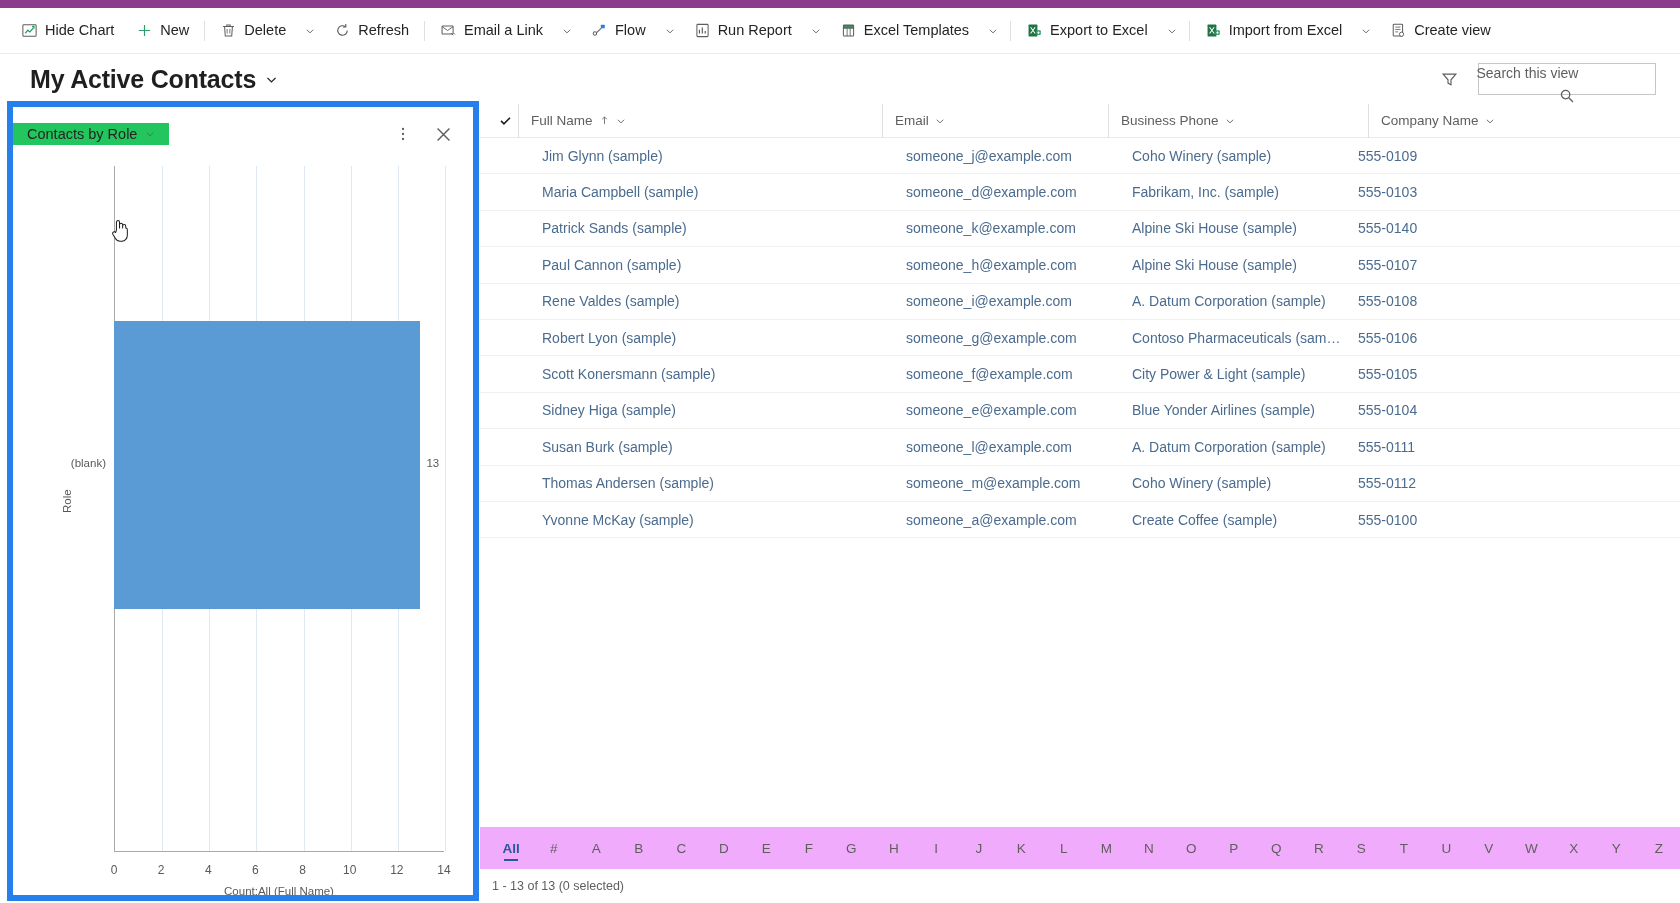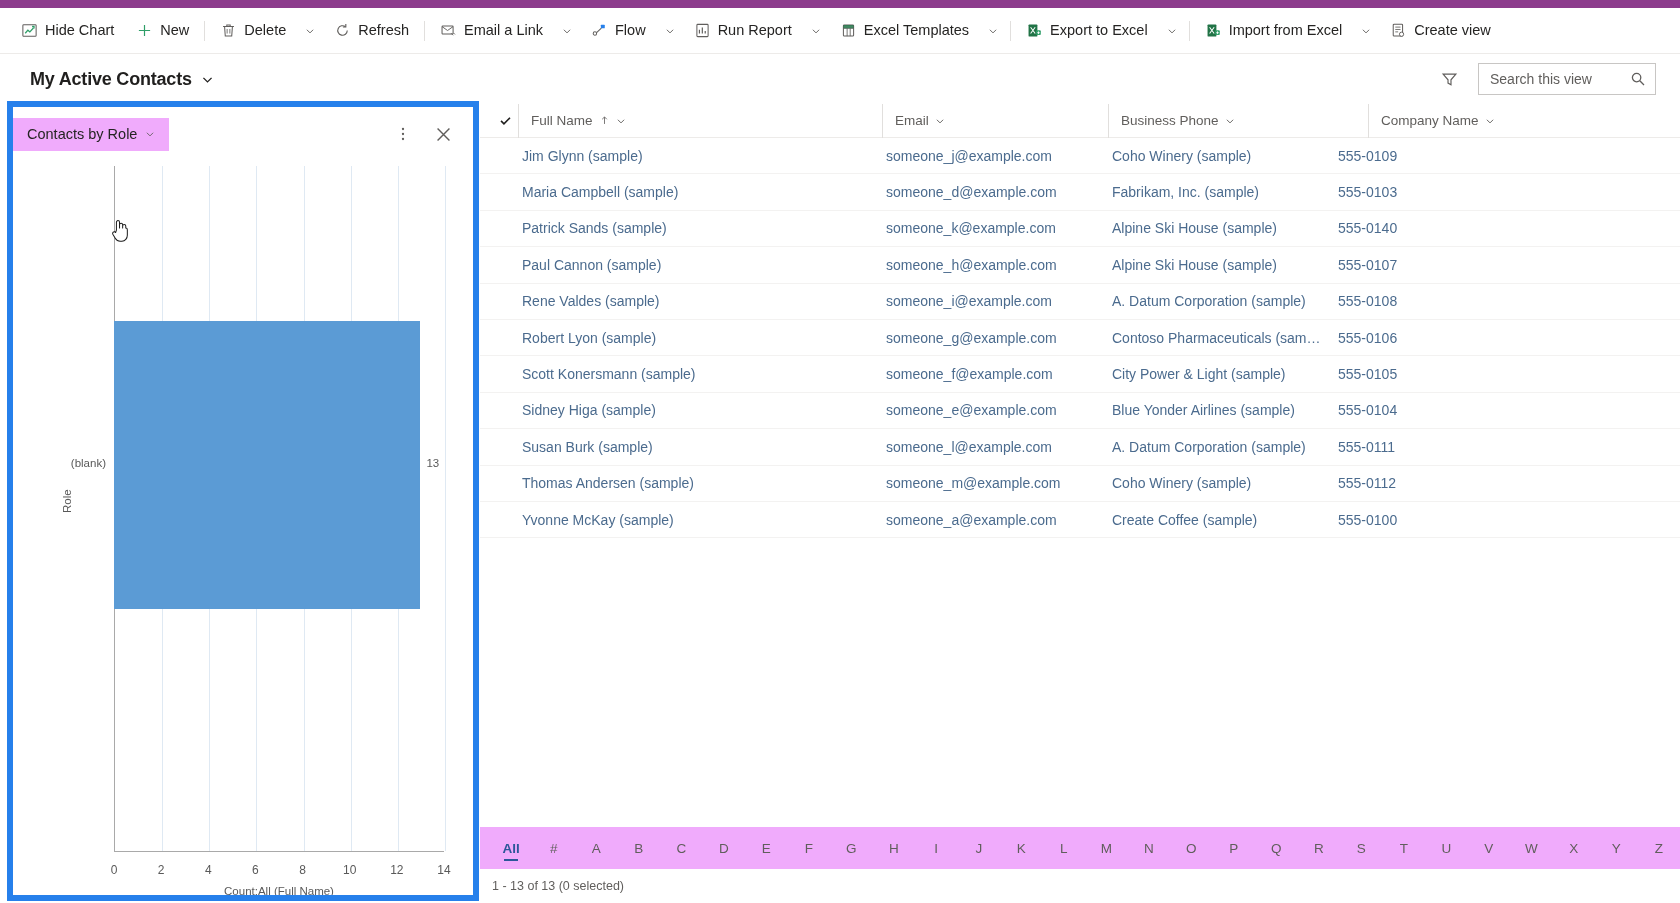--- a/index.html
+++ b/index.html
@@ -44,34 +44,34 @@
   .chev { width:10px; height:10px; }
 
   
   .view-header {
     position:absolute; left:0; top:54px; width:1680px; height:50px;
     background:#ffffff;
     display:flex; align-items:center;
   }
   .view-title {
     margin-left:30px;
-    font-size:18px; font-weight:600; color:#201f1e;
+    font-size:25px; font-weight:600; color:#201f1e;
     display:flex; align-items:center; gap:9px; cursor:pointer;
     letter-spacing:-.2px;
   }
   .view-title .chev { width:13px; height:13px; color:#201f1e; }
   .view-header-right {
     margin-left:auto; display:flex; align-items:center; gap:14px;
     margin-right:24px;
   }
   .filter-btn { width:30px; height:30px; display:flex; align-items:center;
     justify-content:center; cursor:pointer; color:#605e5c; }
   .search-box {
     width:178px; height:32px; border:1px solid #c8c6c4; background:#fff;
-    display:flex; align-items:center; padding:0 9px; gap:6px;
+    display:flex; align-items:center; padding:0 9px; gap:6px;flex-direction:column;
   }
   .search-box input {
     border:none; outline:none; flex:1; font-size:14px;
     font-family:"Liberation Sans", sans-serif; color:#323130; background:transparent;
     min-width:0;
   }
   .search-box input::placeholder { color:#605e5c; }
   .search-ico { width:16px; height:16px; color:#605e5c; flex:0 0 auto; }
 
   
@@ -81,21 +81,21 @@
     background:#ffffff;
     z-index:20;
   }
   .chart-inner { position:relative; width:100%; height:100%; overflow:hidden; background:#fff; }
   .chart-head {
     position:absolute; left:0; top:7px; width:100%; height:40px;
     display:flex; align-items:center;
   }
   .chart-name-pill {
     display:flex; align-items:center; gap:8px;
-    background:#f0abfc; height:33px; padding:0 14px;
+    background:#22c55e; height:22px; padding:0 14px;
     font-size:14.5px; color:#252423; cursor:pointer; position:relative;
   }
   .chart-head-actions {
     margin-left:auto; display:flex; align-items:center; gap:12px; padding-right:16px;
   }
   .icon-btn { width:28px; height:28px; display:flex; align-items:center;
     justify-content:center; cursor:pointer; color:#605e5c; }
 
   
   .cursor {
@@ -153,21 +153,21 @@
   }
   .hcell .chev { width:10px; height:10px; }
   .col-1 { width:364px; }
   .col-2 { width:226px; }
   .col-3 { width:226px; }
   .col-4 { width:260px; }
 
   .grid-row {
     display:flex; align-items:center; height:36.4px;
     border-bottom:1px solid #f3f2f1;
-    font-size:14px; padding-left:4px; cursor:pointer;
+    font-size:14px; padding-left:24px; cursor:pointer;
   }
   .cell { padding-left:12px; color:#4a6f96; white-space:nowrap;
     overflow:hidden; text-overflow:ellipsis; }
   .cell.link { color:#4b6b8e; }
 
   
   .alpha-bar {
     position:absolute; left:480px; top:827px; width:1200px; height:42px;
     background:#f0abfc; display:flex; align-items:center;
     padding-left:10px;

